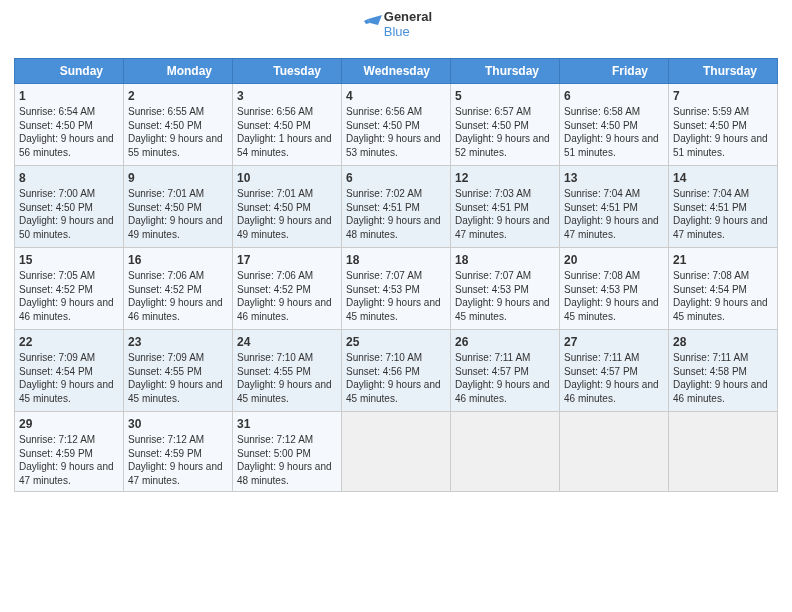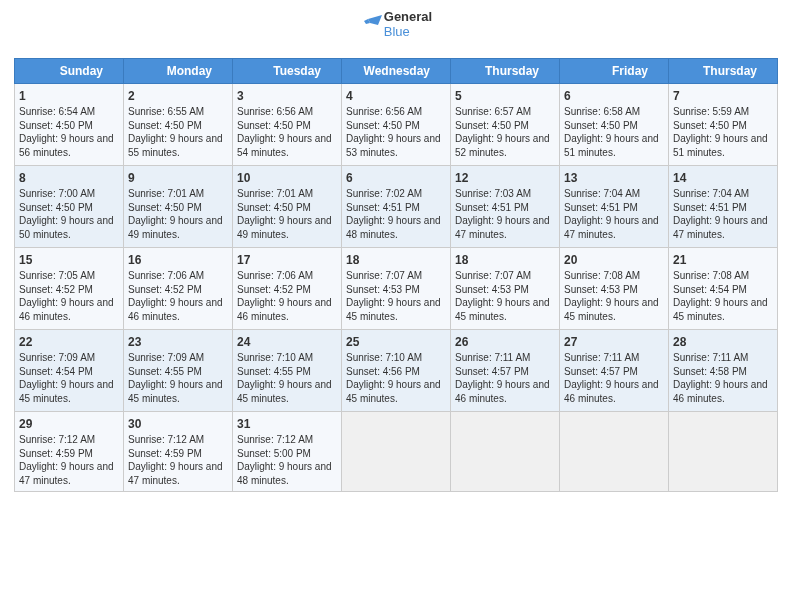--- a/index.html
+++ b/index.html
@@ -119,21 +119,21 @@
           <th>Wednesday</th>
           <th>Thursday</th>
           <th>Friday</th>
           <th>Thursday</th>
         </tr>
     </thead>
     <tbody id="calendar-body">
     <tr>
           <td><span class="day-num">1</span><span>Sunrise: 6:54 AM</span><br><span>Sunset: 4:50 PM</span><br><span>Daylight: 9 hours and 56 minutes.</span></td>
           <td><span class="day-num">2</span><span>Sunrise: 6:55 AM</span><br><span>Sunset: 4:50 PM</span><br><span>Daylight: 9 hours and 55 minutes.</span></td>
-          <td><span class="day-num">3</span><span>Sunrise: 6:56 AM</span><br><span>Sunset: 4:50 PM</span><br><span>Daylight: 9 hours and 54 minutes.</span></td>
+          <td><span class="day-num">3</span><span>Sunrise: 6:56 AM</span><br><span>Sunset: 4:50 PM</span><br><span>Daylight: 1 hours and 54 minutes.</span></td>
           <td><span class="day-num">4</span><span>Sunrise: 6:56 AM</span><br><span>Sunset: 4:50 PM</span><br><span>Daylight: 9 hours and 53 minutes.</span></td>
           <td><span class="day-num">5</span><span>Sunrise: 6:57 AM</span><br><span>Sunset: 4:50 PM</span><br><span>Daylight: 9 hours and 52 minutes.</span></td>
           <td><span class="day-num">6</span><span>Sunrise: 6:58 AM</span><br><span>Sunset: 4:50 PM</span><br><span>Daylight: 9 hours and 51 minutes.</span></td>
           <td><span class="day-num">7</span><span>Sunrise: 5:59 AM</span><br><span>Sunset: 4:50 PM</span><br><span>Daylight: 9 hours and 51 minutes.</span></td>
         </tr>
         <tr>
           <td><span class="day-num">8</span><span>Sunrise: 7:00 AM</span><br><span>Sunset: 4:50 PM</span><br><span>Daylight: 9 hours and 50 minutes.</span></td>
           <td><span class="day-num">9</span><span>Sunrise: 7:01 AM</span><br><span>Sunset: 4:50 PM</span><br><span>Daylight: 9 hours and 49 minutes.</span></td>
           <td><span class="day-num">10</span><span>Sunrise: 7:01 AM</span><br><span>Sunset: 4:50 PM</span><br><span>Daylight: 9 hours and 49 minutes.</span></td>
           <td><span class="day-num">6</span><span>Sunrise: 7:02 AM</span><br><span>Sunset: 4:51 PM</span><br><span>Daylight: 9 hours and 48 minutes.</span></td>

